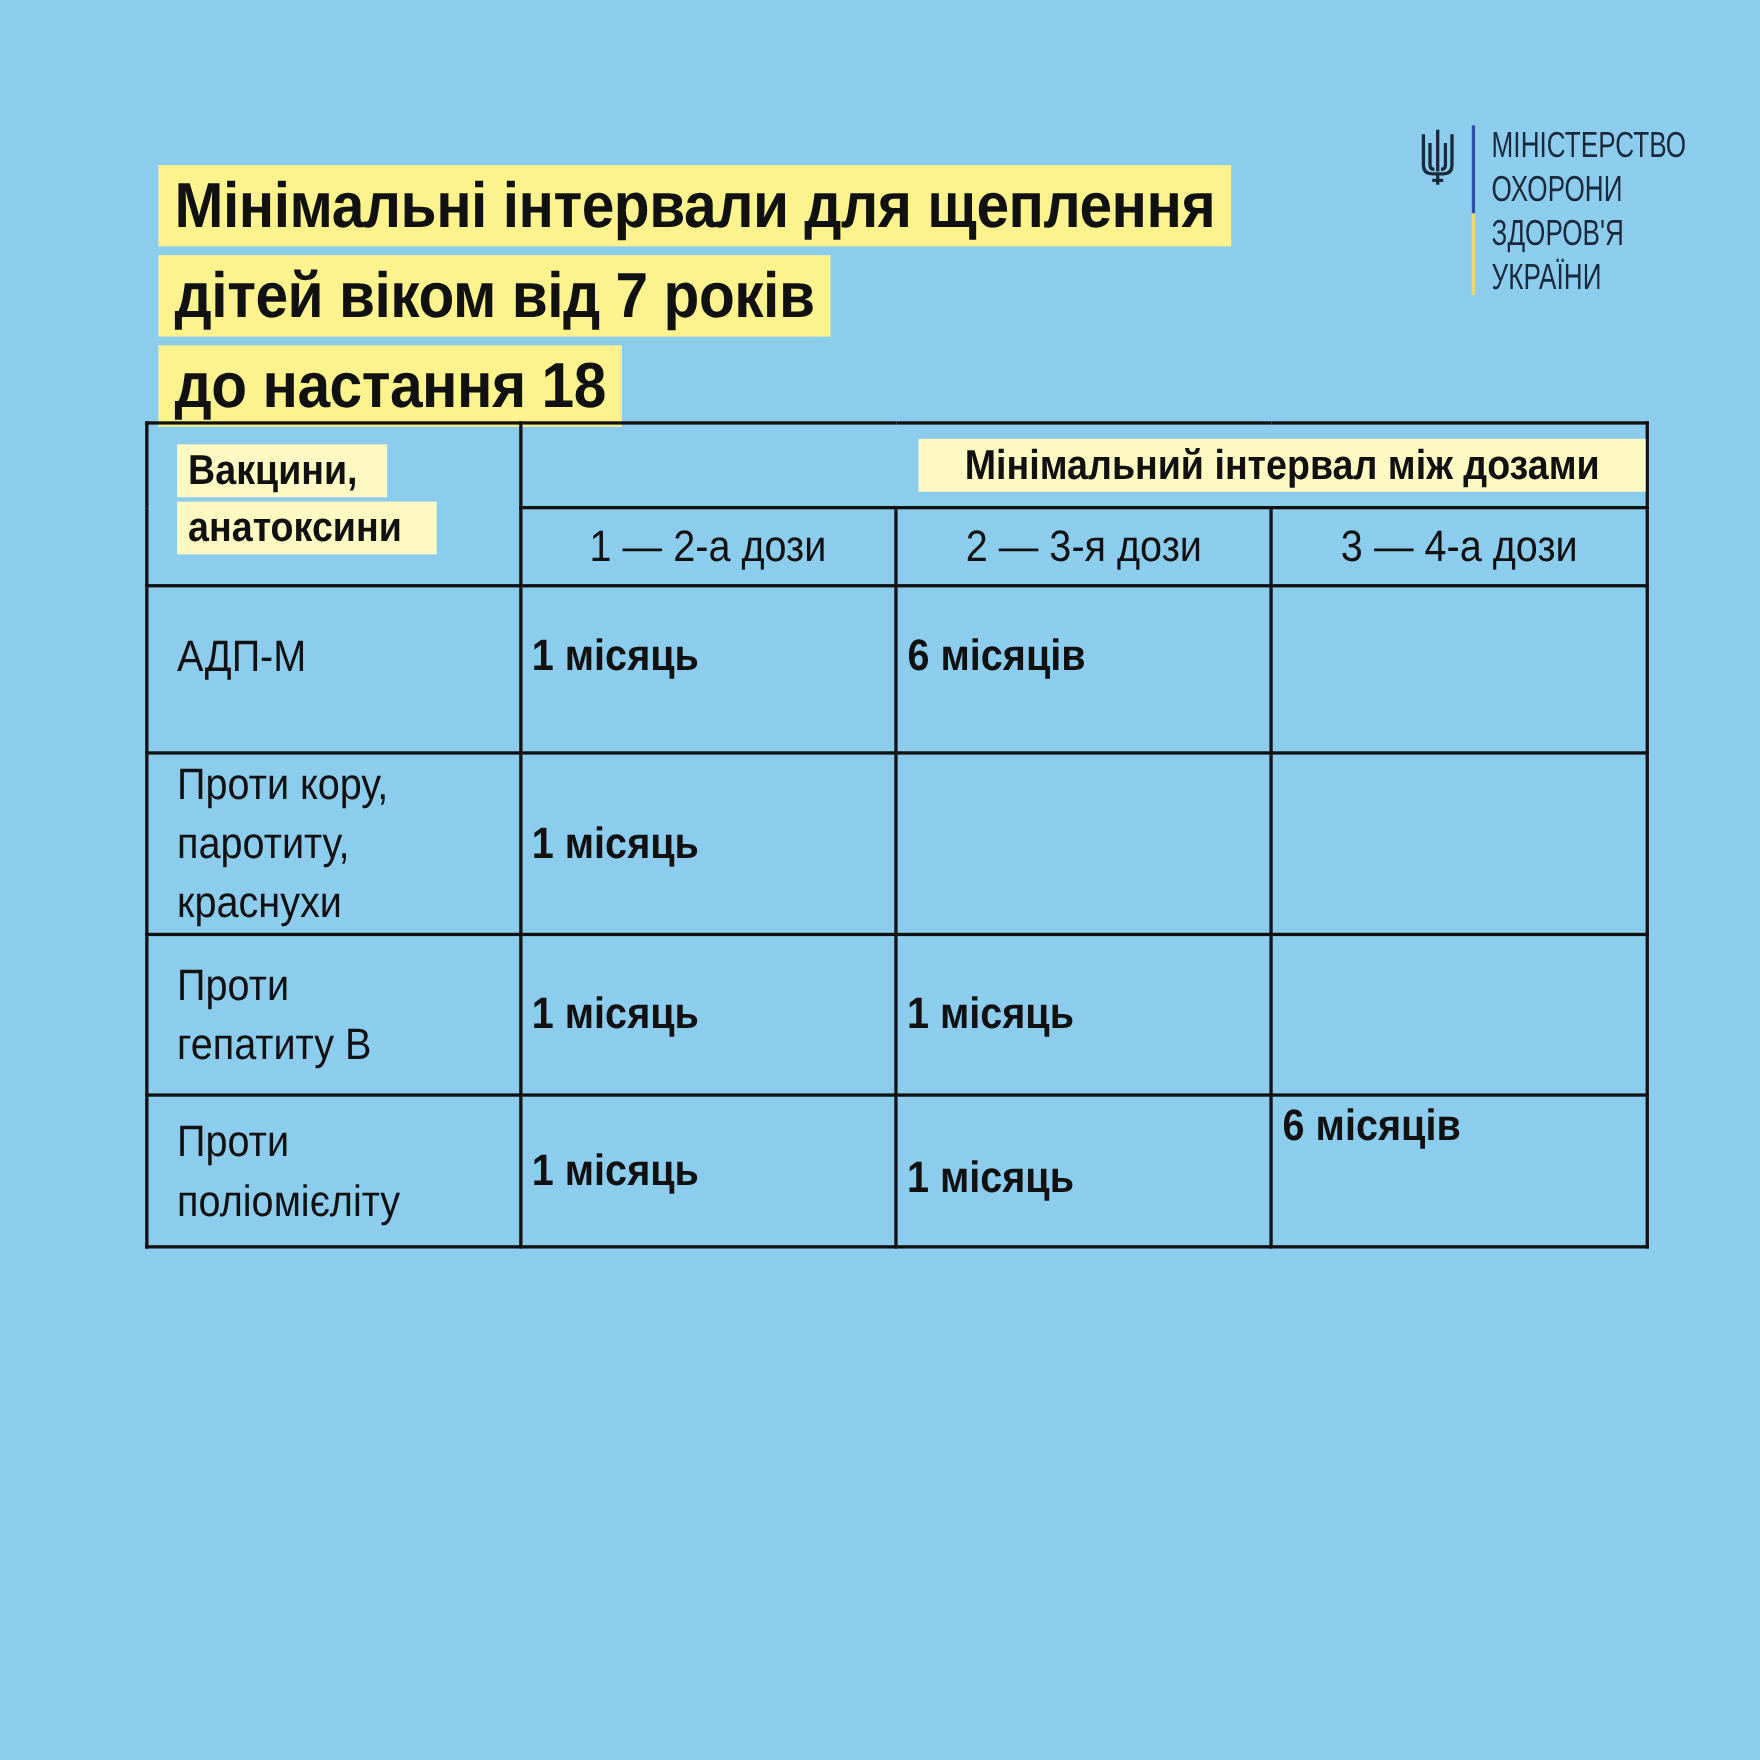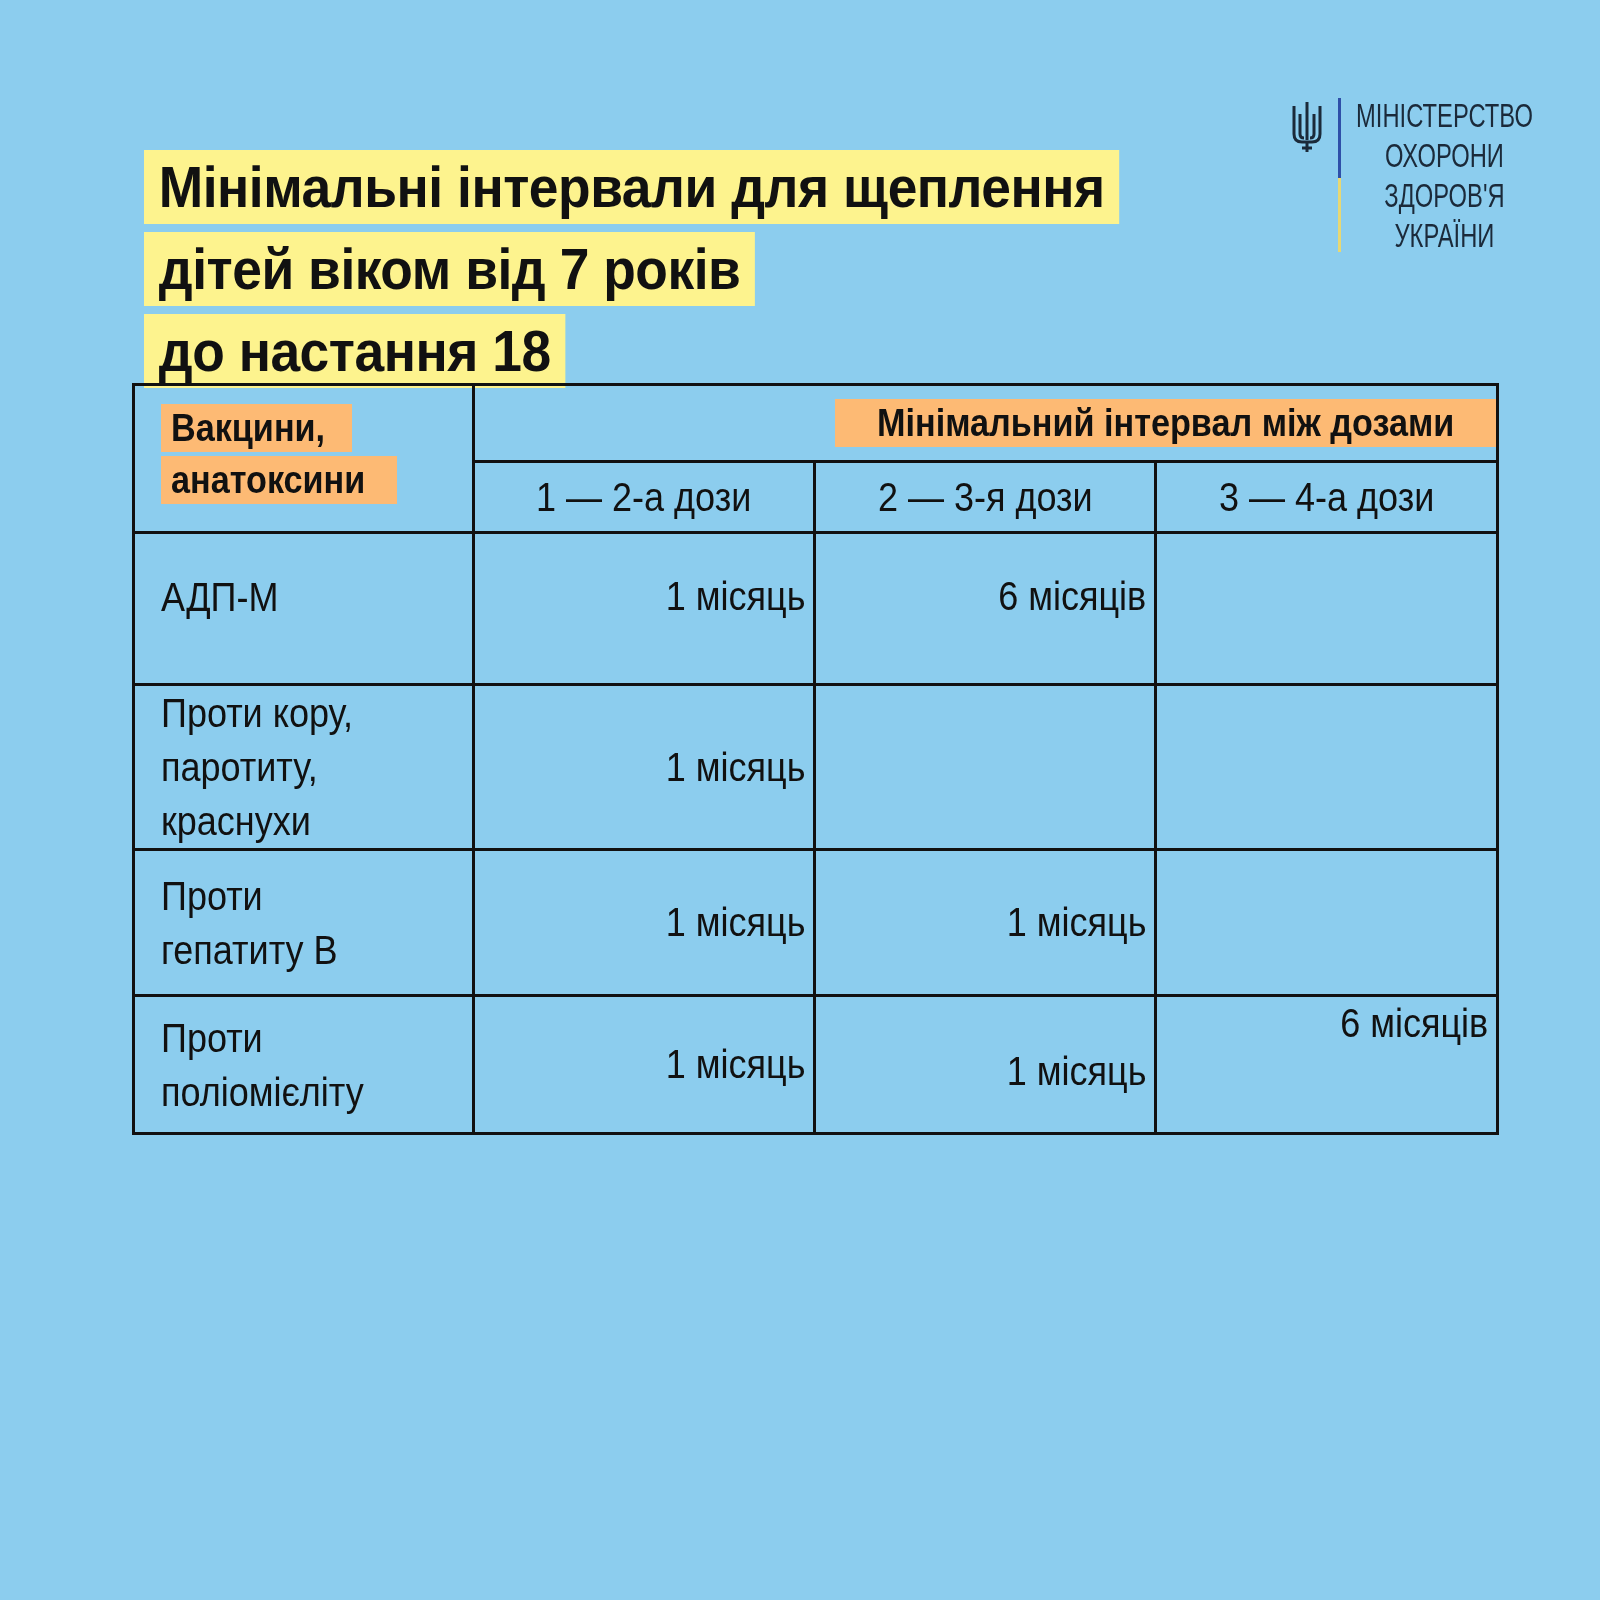--- a/index.html
+++ b/index.html
@@ -23,22 +23,22 @@
       line-height: 74px;
       padding: 0 16px 0 16px;
       margin-bottom: 8px;
       letter-spacing: -0.5px;
       transform: scaleX(0.92);
       transform-origin: left center;
       white-space: nowrap;
     }
     .logo {
       position: absolute;
-      left: 1290px; top: 96px;
-      width: 230px; height: 160px; text-align: center;
+      left: 1290px; top: 112px;
+      width: 230px; height: 160px;
     }
     .logo .trident {
       position: absolute; left: 0; top: 4px; width: 34px; height: 56px;
     }
     .logo .bar-blue {
       position: absolute; left: 48px; top: 2px; width: 3px; height: 80px; background: #2e4fa8;
     }
     .logo .bar-yellow {
       position: absolute; left: 48px; top: 82px; width: 3px; height: 74px; background: #e8d873;
     }
@@ -63,33 +63,33 @@
     }
     table.grid td {
       border: 3px solid #111;
       padding: 0;
       font-size: 40px;
       vertical-align: middle;
     }
     .narrow { display: inline-block; transform: scaleX(0.9); transform-origin: center; white-space: nowrap; }
     .narrow-left { display: inline-block; transform: scaleX(0.9); transform-origin: left center; white-space: nowrap; }
     .hl {
-      background: #fdba74;
+      background: #fef9c3;
       font-weight: bold;
       font-size: 38px;
       line-height: 48px;
       padding: 0 10px;
       display: inline-block;
     }
     .vacc-head { vertical-align: top !important; padding-top: 18px !important; padding-left: 26px !important; }
     .vacc-head .hl { margin-bottom: 4px; }
     .interval-head { text-align: right; height: 74px; }
     .dose-head { text-align: center; height: 68px; font-size: 40px; }
     .row-name { padding-left: 26px !important; line-height: 54px; }
-    .val { text-align: right; }
+    .val { text-align: left; font-weight: bold; }
     .top { vertical-align: top !important; padding-top: 4px !important; }
   </style>
 </head>
 <body>
 
 <div class="title-block">
   <div class="title-line">Мінімальні інтервали для щеплення</div>
   <div class="title-line">дітей віком від 7 років</div>
   <div class="title-line">до настання 18</div>
 </div>

